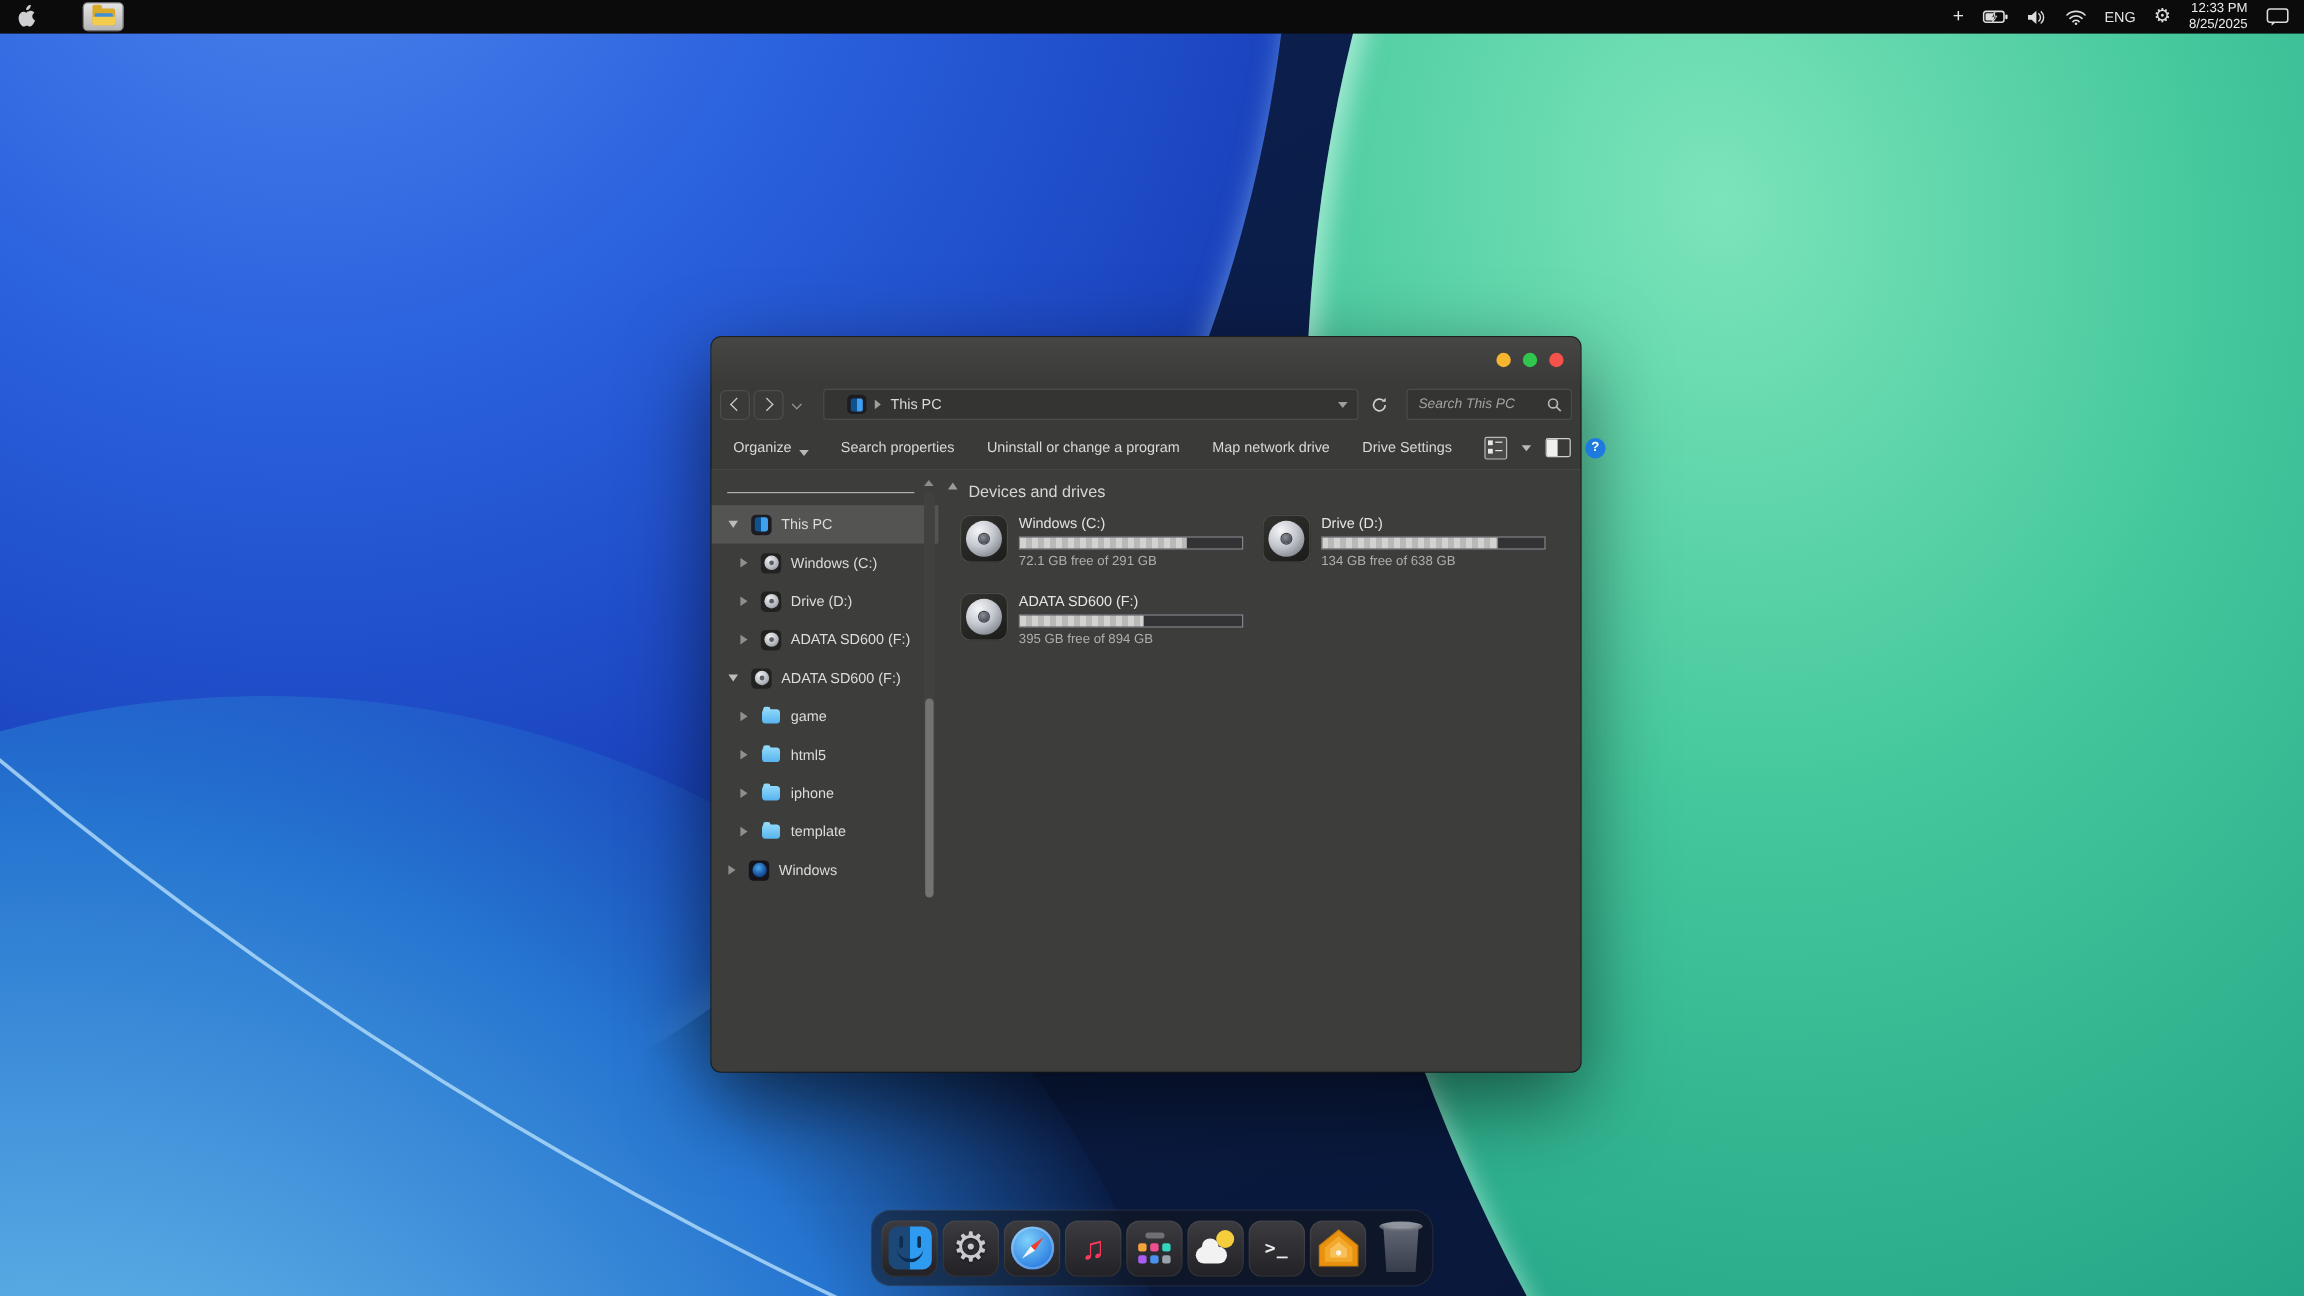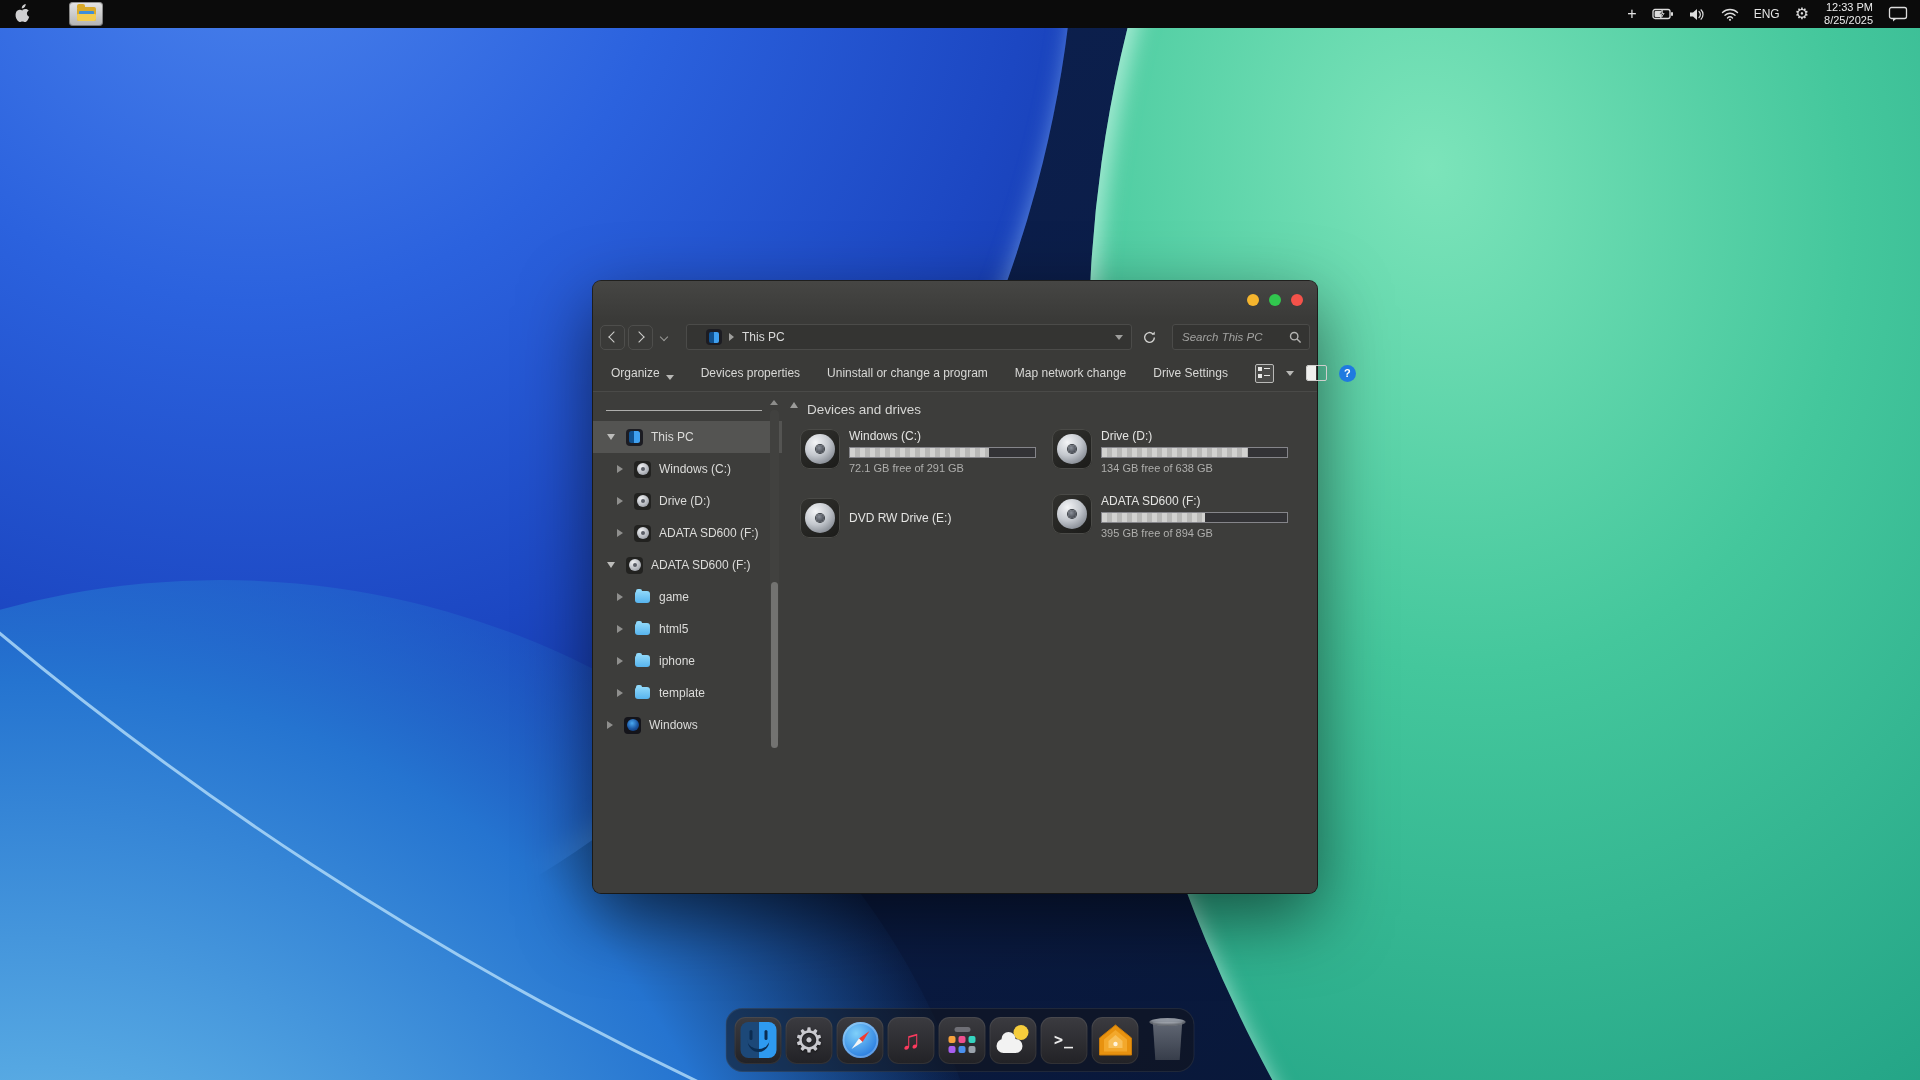--- a/index.html
+++ b/index.html
@@ -253,23 +253,23 @@
           <line x1="8" y1="8" x2="11.6" y2="11.6" stroke="#b5b5b3" stroke-width="1.4"></line>
         </svg>
       </div>
     </div>
 
     <div class="toolbar">
       <span class="tb-item">
         <span>Organize</span>
           <i class="tb-caret"></i>
       </span>
-      <span class="tb-item">Devices properties</span>
+      <span class="tb-item">Search properties</span>
       <span class="tb-item">Uninstall or change a program</span>
-      <span class="tb-item">Map network change</span>
+      <span class="tb-item">Map network drive</span>
       <span class="tb-item">Drive Settings</span>
       <span class="tb-right">
         <span class="viewgrid">
           <i style="left:2px;top:2px;width:4px;height:4px"></i>
             <i style="left:8px;top:3px;width:6px;height:1.5px"></i>
           <i style="left:2px;top:9px;width:4px;height:4px"></i>
             <i style="left:8px;top:10px;width:6px;height:1.5px"></i>
         </span>
         <i class="tb-caret"></i>
         <span class="previcon">
@@ -382,28 +382,20 @@
                 <i class="ddisc"></i>
               </span>
               <span class="dinfo">
                 <span class="dname">Drive (D:)</span>
                 <span class="dbar">
                   <i style="width:79%"></i>
                 </span>
                 <span class="dfree">134 GB free of 638 GB</span>
               </span>
             </div>
-            <div class="dcell nobar">
-              <span class="dtile">
-                <i class="ddisc"></i>
-              </span>
-              <span class="dinfo">
-                <span class="dname">DVD RW Drive (E:)</span>
-              </span>
-            </div>
             <div class="dcell">
               <span class="dtile">
                 <i class="ddisc"></i>
               </span>
               <span class="dinfo">
                 <span class="dname">ADATA SD600 (F:)</span>
                 <span class="dbar">
                   <i style="width:55.8%"></i>
                 </span>
                 <span class="dfree">395 GB free of 894 GB</span>

